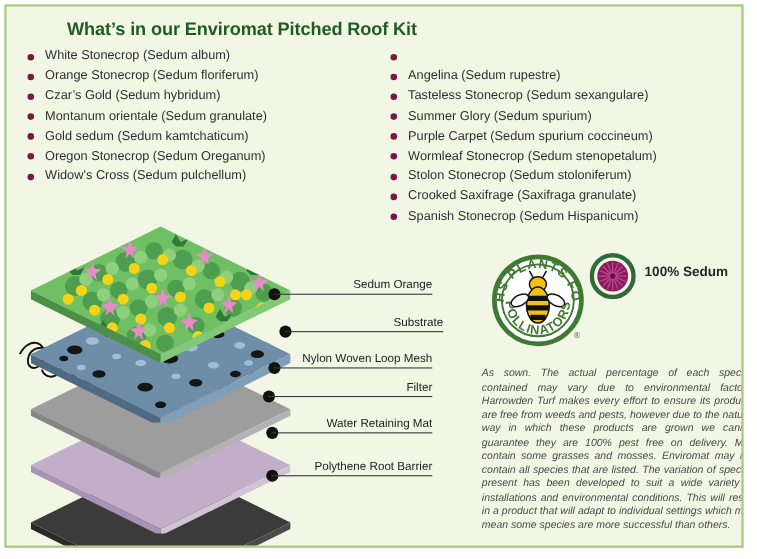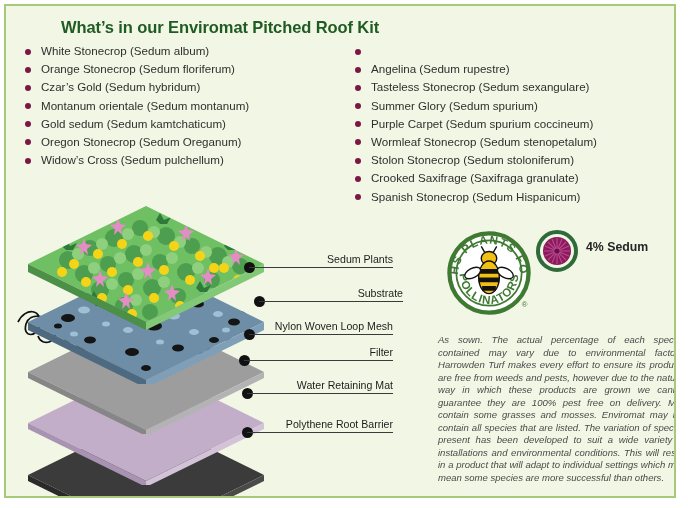--- a/index.html
+++ b/index.html
@@ -61,21 +61,21 @@
 
 <div class="card" style="background: rgb(242, 246, 228); border-color: rgb(168, 200, 122);">
 
   <div class="title" style="color: rgb(31, 92, 35); margin-left: 37px;">What’s in our Enviromat Pitched Roof Kit</div>
 
   <div class="lists">
     <div class="col col-left">
         <div class="li"><span class="dot" style="background: rgb(122, 23, 68);"></span><span>White Stonecrop (Sedum album)</span></div>
         <div class="li"><span class="dot" style="background: rgb(122, 23, 68);"></span><span>Orange Stonecrop (Sedum floriferum)</span></div>
         <div class="li"><span class="dot" style="background: rgb(122, 23, 68);"></span><span>Czar’s Gold (Sedum hybridum)</span></div>
-        <div class="li"><span class="dot" style="background: rgb(122, 23, 68);"></span><span>Montanum orientale (Sedum montanum)</span></div>
+        <div class="li"><span class="dot" style="background: rgb(122, 23, 68);"></span><span>Montanum orientale (Sedum granulate)</span></div>
         <div class="li"><span class="dot" style="background: rgb(122, 23, 68);"></span><span>Gold sedum (Sedum kamtchaticum)</span></div>
         <div class="li"><span class="dot" style="background: rgb(122, 23, 68);"></span><span>Oregon Stonecrop (Sedum Oreganum)</span></div>
         <div class="li"><span class="dot" style="background: rgb(122, 23, 68);"></span><span>Widow’s Cross (Sedum pulchellum)</span></div>
       </div>
     <div class="col col-right">
         <div class="li"><span class="dot" style="background: rgb(122, 23, 68);"></span></div>
         <div class="li"><span class="dot" style="background: rgb(122, 23, 68);"></span><span>Angelina (Sedum rupestre)</span></div>
         <div class="li"><span class="dot" style="background: rgb(122, 23, 68);"></span><span>Tasteless Stonecrop (Sedum sexangulare)</span></div>
         <div class="li"><span class="dot" style="background: rgb(122, 23, 68);"></span><span>Summer Glory (Sedum spurium)</span></div>
         <div class="li"><span class="dot" style="background: rgb(122, 23, 68);"></span><span>Purple Carpet (Sedum spurium coccineum)</span></div>
@@ -267,21 +267,21 @@
         <polygon points="0,62 118,120 118,128 0,70" fill="#4c8f46"></polygon>
         <polygon points="118,120 236,62 236,70 118,128" fill="#82c977"></polygon>
       </svg>
     </div>
   </div>
 
   <div>
       <div class="leader" style="left: 238px; top: 261px; width: 149px; height: 1px;">
         <span class="bead"></span>
         <span class="rule" style="width: 144px;"></span>
-        <span class="lbl">Sedum Plants</span>
+        <span class="lbl">Sedum Orange</span>
       </div>
       <div class="leader" style="left: 248px; top: 295px; width: 149px; height: 1px;">
         <span class="bead"></span>
         <span class="rule" style="width: 144px;"></span>
         <span class="lbl">Substrate</span>
       </div>
       <div class="leader" style="left: 238px; top: 328px; width: 149px; height: 1px;">
         <span class="bead"></span>
         <span class="rule" style="width: 144px;"></span>
         <span class="lbl">Nylon Woven Loop Mesh</span>
@@ -332,16 +332,16 @@
   <div class="badge">
     <svg width="42" height="42" viewBox="0 0 42 42">
       <circle cx="21" cy="21" r="19" fill="none" stroke="#2f6b3a" stroke-width="4"></circle>
       <circle cx="21" cy="21" r="14" fill="#8c1a5c"></circle>
       <g stroke="#b84a90" stroke-width="1.1">
         <path d="M21,8 V34 M8,21 H34 M12,12 L30,30 M30,12 L12,30 M16,9 L26,33 M26,9 L16,33 M9,16 L33,26 M9,26 L33,16"></path>
       </g>
       <circle cx="21" cy="21" r="2.6" fill="#6d0f44"></circle>
     </svg>
   </div>
-  <div class="badgetxt">4% Sedum</div>
+  <div class="badgetxt">100% Sedum</div>
 
   <div class="legal">As sown. The actual percentage of each species contained may vary due to environmental factors. Harrowden Turf makes every effort to ensure its products are free from weeds and pests, however due to the natural way in which these products are grown we cannot guarantee they are 100% pest free on delivery. May contain some grasses and mosses. Enviromat may not contain all species that are listed. The variation of species present has been developed to suit a wide variety of installations and environmental conditions. This will result in a product that will adapt to individual settings which may mean some species are more successful than others.</div>
 </div>
 
 </body></html>

